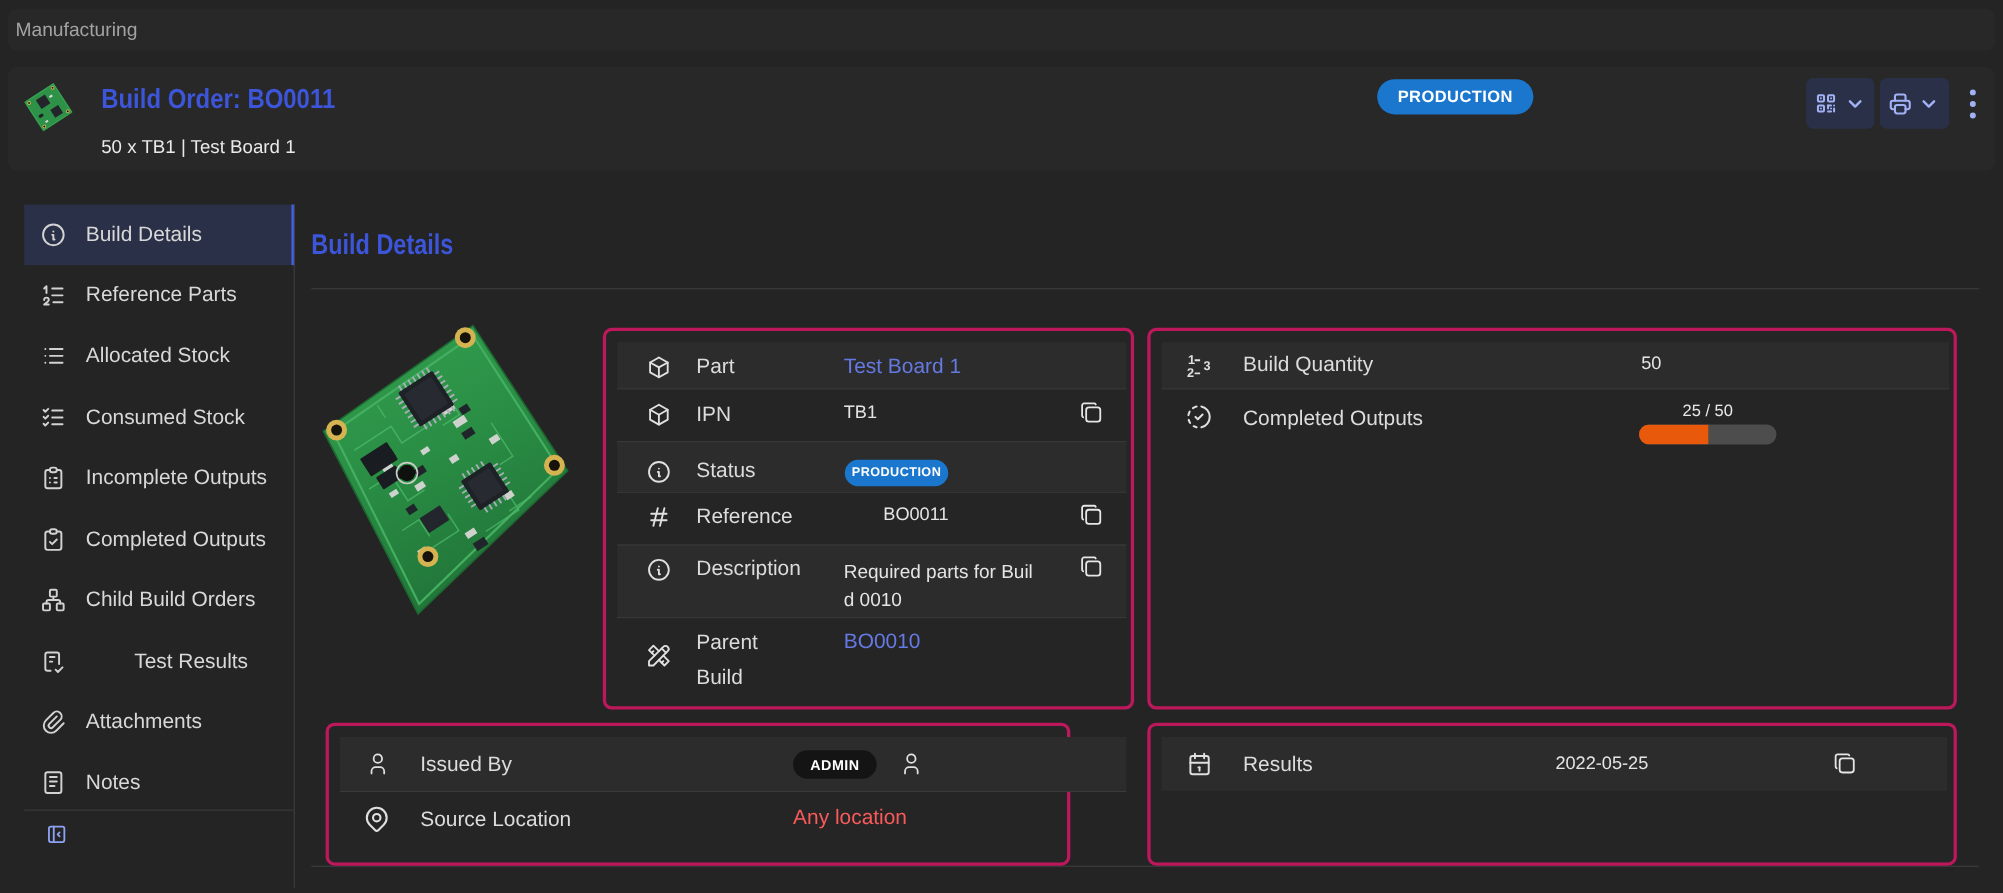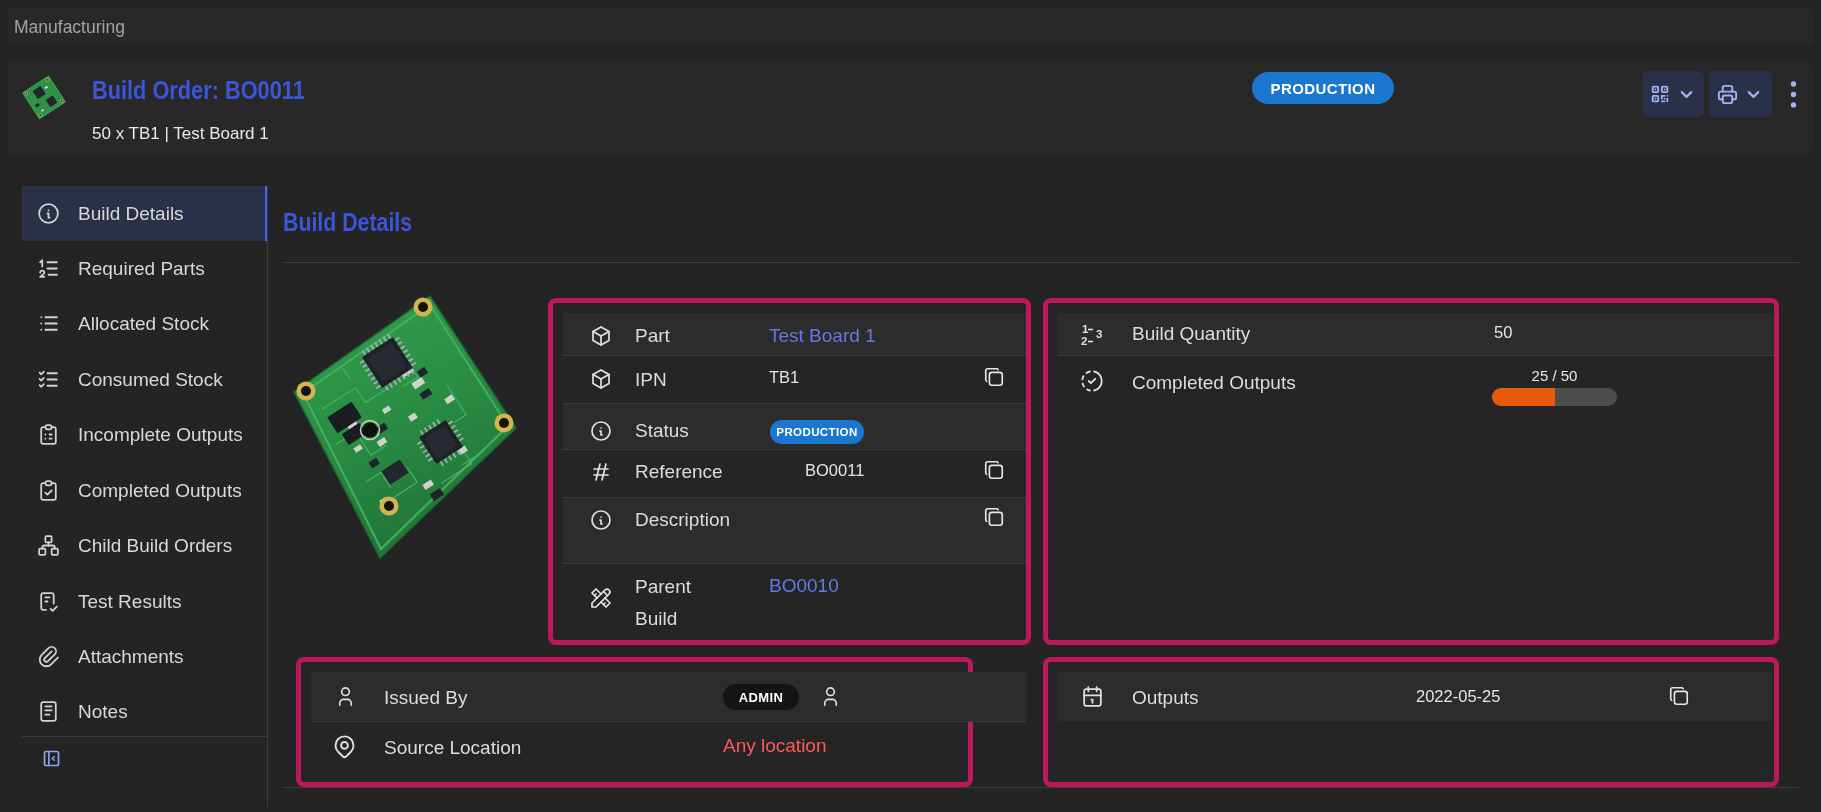--- a/index.html
+++ b/index.html
@@ -1,20 +1,20 @@
 <!DOCTYPE html>
 <html><head>
 <meta charset="utf-8">
 <style>
   * { margin:0; padding:0; box-sizing:border-box; }
   html,body { width:1821px; height:812px; background:#242424; overflow:hidden;
     font-family:"Liberation Sans", sans-serif; }
   .abs { position:absolute; }
   .panel { position:absolute; background:#282828; border-radius:8px; }
-  .card { position:absolute; background:#252525; border:5px solid #be185d; border-radius:8px;padding-left:28px; }
+  .card { position:absolute; background:#252525; border:3px solid #be185d; border-radius:8px;padding-left:28px; }
   .stripe { background:#2c2c2c; }
   .lbl { color:#dcdcdc; font-size:19px; }
   .val { color:#e4e4e4; font-size:16.5px; }
   .link { color:#6579e2; font-size:19px !important; }
   svg.ic { fill:none; stroke:currentColor; stroke-width:1.7; stroke-linecap:round; stroke-linejoin:round; display:block; }
   .badge { display:inline-flex; align-items:center; justify-content:center;
     background:#1b77cd; color:#ffffff; font-weight:bold; border-radius:100px;
     letter-spacing:0.4px; }
   .tab { position:absolute; left:22px; width:246px; height:55px; display:flex;
     align-items:center; color:#d8d8d8; }
@@ -109,21 +109,21 @@
 <div class="tab" style="top:241px;">
   <span class="ti">
       <svg class="ic" width="25" height="25" viewBox="0 0 24 24">
     <path d="M11 6h9"></path>
         <path d="M11 12h9"></path>
         <path d="M12 18h8"></path>
     <path d="M4 16a2 2 0 1 1 4 0c0 .591 -.5 1 -1 1.5l-3 2.5h4"></path>
         <path d="M6 10v-6l-2 2"></path>
   </svg>
     </span>
-    <span class="tt">Required Parts</span>
+    <span class="tt">Reference Parts</span>
 </div>
 <div class="tab" style="top:296px;">
   <span class="ti">
       <svg class="ic" width="25" height="25" viewBox="0 0 24 24">
     <path d="M9 6l11 0"></path>
         <path d="M9 12l11 0"></path>
         <path d="M9 18l11 0"></path>
     <path d="M5 6l0 .01"></path>
         <path d="M5 12l0 .01"></path>
         <path d="M5 18l0 .01"></path>
@@ -172,21 +172,21 @@
       <svg class="ic" width="25" height="25" viewBox="0 0 24 24">
     <path d="M3 15m0 1a1 1 0 0 1 1 -1h4a1 1 0 0 1 1 1v4a1 1 0 0 1 -1 1h-4a1 1 0 0 1 -1 -1z"></path>
     <path d="M15 15m0 1a1 1 0 0 1 1 -1h4a1 1 0 0 1 1 1v4a1 1 0 0 1 -1 1h-4a1 1 0 0 1 -1 -1z"></path>
     <path d="M9 3m0 1a1 1 0 0 1 1 -1h4a1 1 0 0 1 1 1v4a1 1 0 0 1 -1 1h-4a1 1 0 0 1 -1 -1z"></path>
     <path d="M6 15v-1a2 2 0 0 1 2 -2h8a2 2 0 0 1 2 2v1"></path>
         <path d="M12 9l0 3"></path>
   </svg>
     </span>
     <span class="tt">Child Build Orders</span>
 </div>
-<div class="tab" style="top:574px;">
+<div class="tab" style="top:574px;gap:44px;">
   <span class="ti">
       <svg class="ic" width="25" height="25" viewBox="0 0 24 24">
     <path d="M9.615 20h-2.615a2 2 0 0 1 -2 -2v-12a2 2 0 0 1 2 -2h8a2 2 0 0 1 2 2v8"></path>
     <path d="M14 19l2 2l4 -4"></path>
         <path d="M9 8h4"></path>
         <path d="M9 12h2"></path>
   </svg>
     </span>
     <span class="tt">Test Results</span>
 </div>
@@ -386,20 +386,21 @@
     </div>
 
   <div class="abs" style="left:36px; top:205px; color:#e0e0e0;">
       <svg class="ic" width="24" height="24" viewBox="0 0 24 24">
         <path d="M3 12a9 9 0 1 0 18 0a9 9 0 1 0 -18 0"></path>
         <path d="M12 9h.01"></path>
         <path d="M11 12h1v4h1"></path>
       </svg>
     </div>
   <div class="abs lbl" style="left:82px; top:206px;">Description</div>
+  <div class="abs val" style="left:216px; top:205px; width:178px; line-height:26px; font-size:17.3px; word-break:break-all;">Required parts for Build 0010</div>
   <div class="abs" style="left:430px; top:203px; color:#e6e6e6;">
       <svg class="ic" width="22" height="22" viewBox="0 0 24 24" style="stroke-width:1.8;">
         <path d="M7 7m0 2.667a2.667 2.667 0 0 1 2.667 -2.667h8.666a2.667 2.667 0 0 1 2.667 2.667v8.666a2.667 2.667 0 0 1 -2.667 2.667h-8.666a2.667 2.667 0 0 1 -2.667 -2.667z"></path>
         <path d="M4.012 16.737a2.005 2.005 0 0 1 -1.012 -1.737v-10c0 -1.1 .9 -2 2 -2h10c.75 0 1.158 .385 1.5 1"></path>
       </svg>
     </div>
 
   <div class="abs" style="left:36px; top:283px; color:#e0e0e0;">
       <svg class="ic" width="24" height="24" viewBox="0 0 24 24">
         <path d="M3 21h4l13 -13a1.5 1.5 0 0 0 -4 -4l-13 13v4"></path>
@@ -479,21 +480,21 @@
   <div class="abs" style="left:32px; top:22px; color:#e0e0e0;">
       <svg class="ic" width="25" height="25" viewBox="0 0 24 24">
     <path d="M4 7a2 2 0 0 1 2 -2h12a2 2 0 0 1 2 2v12a2 2 0 0 1 -2 2h-12a2 2 0 0 1 -2 -2z"></path>
     <path d="M16 3v4"></path>
         <path d="M8 3v4"></path>
         <path d="M4 11h16"></path>
         <path d="M11 15h1"></path>
         <path d="M12 15v3"></path>
   </svg>
     </div>
-  <div class="abs lbl" style="left:84px; top:25px;">Outputs</div>
+  <div class="abs lbl" style="left:84px; top:25px;">Results</div>
   <div class="abs val" style="left:368px; top:25px;">2022-05-25</div>
   <div class="abs" style="left:620px; top:23px; color:#e6e6e6;">
       <svg class="ic" width="22" height="22" viewBox="0 0 24 24" style="stroke-width:1.8;">
         <path d="M7 7m0 2.667a2.667 2.667 0 0 1 2.667 -2.667h8.666a2.667 2.667 0 0 1 2.667 2.667v8.666a2.667 2.667 0 0 1 -2.667 2.667h-8.666a2.667 2.667 0 0 1 -2.667 -2.667z"></path>
         <path d="M4.012 16.737a2.005 2.005 0 0 1 -1.012 -1.737v-10c0 -1.1 .9 -2 2 -2h10c.75 0 1.158 .385 1.5 1"></path>
       </svg>
     </div>
 </div>
 
 </body></html>

